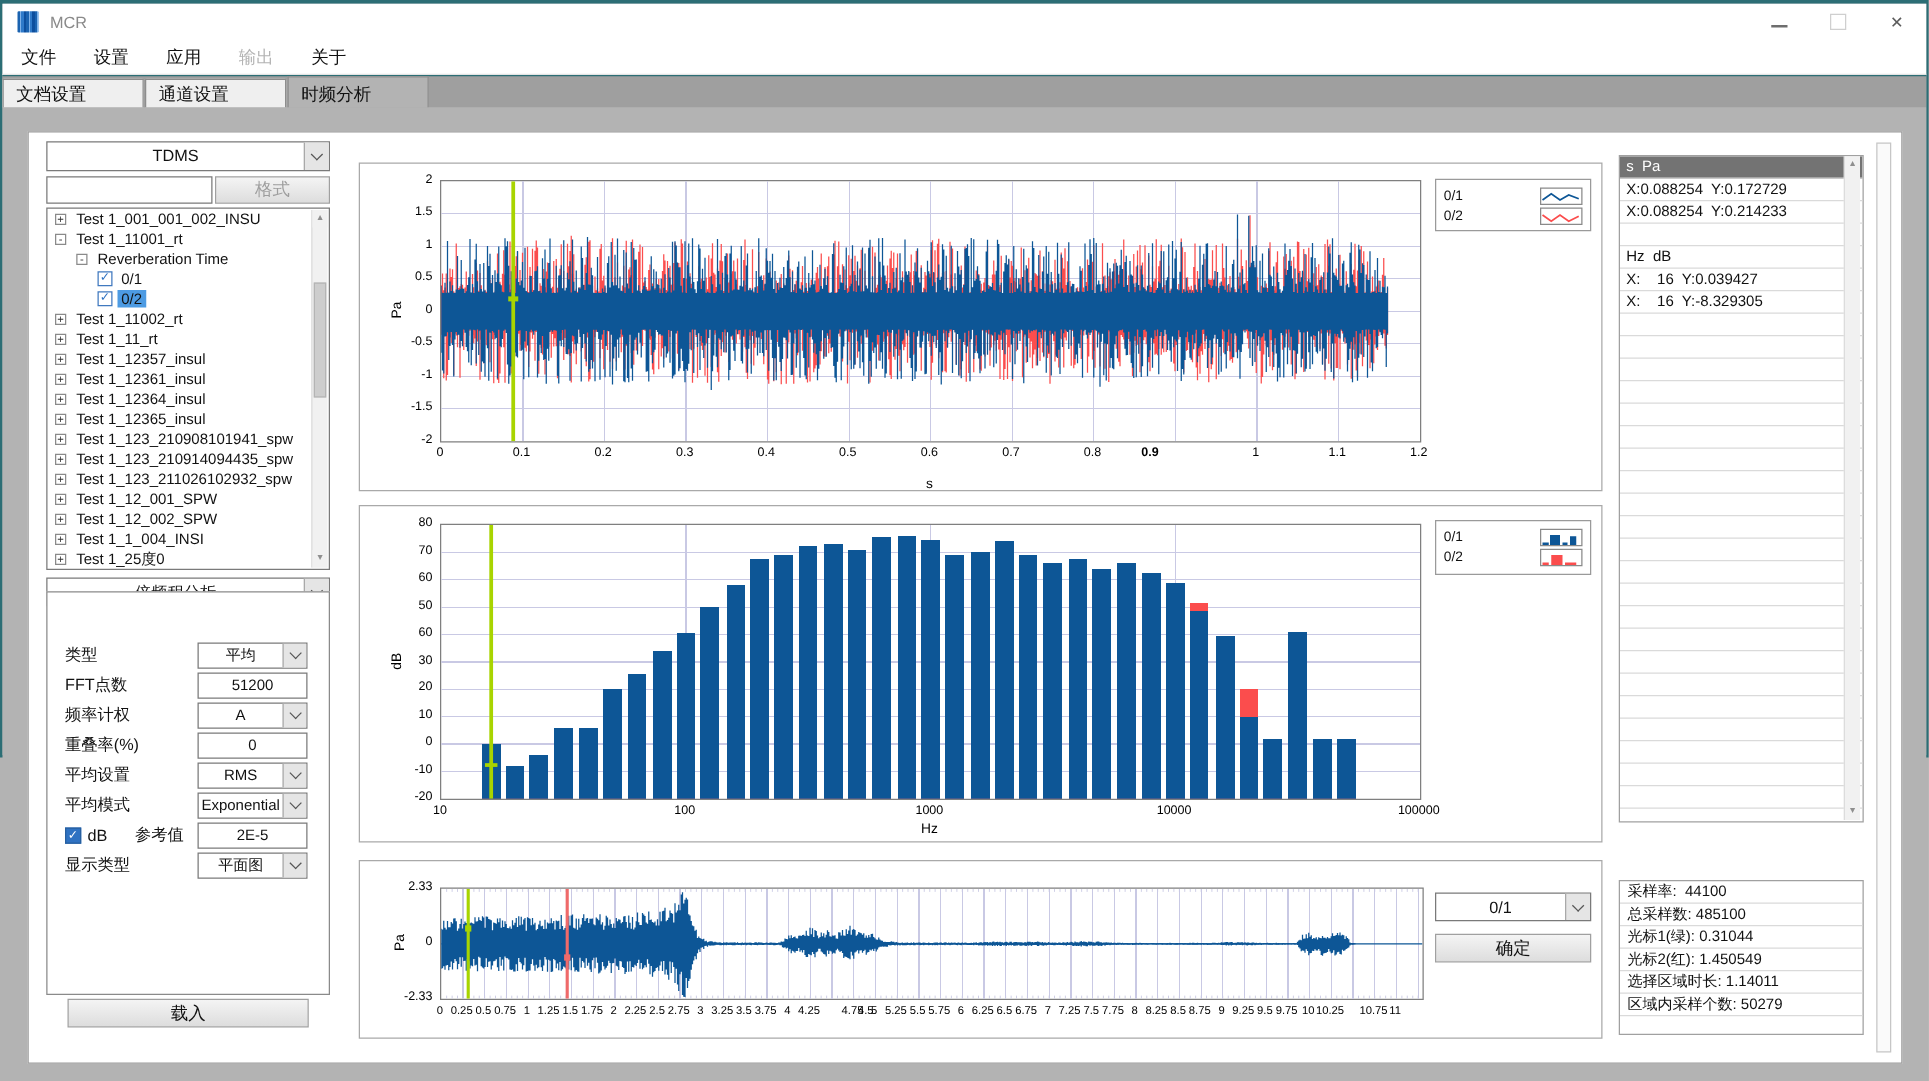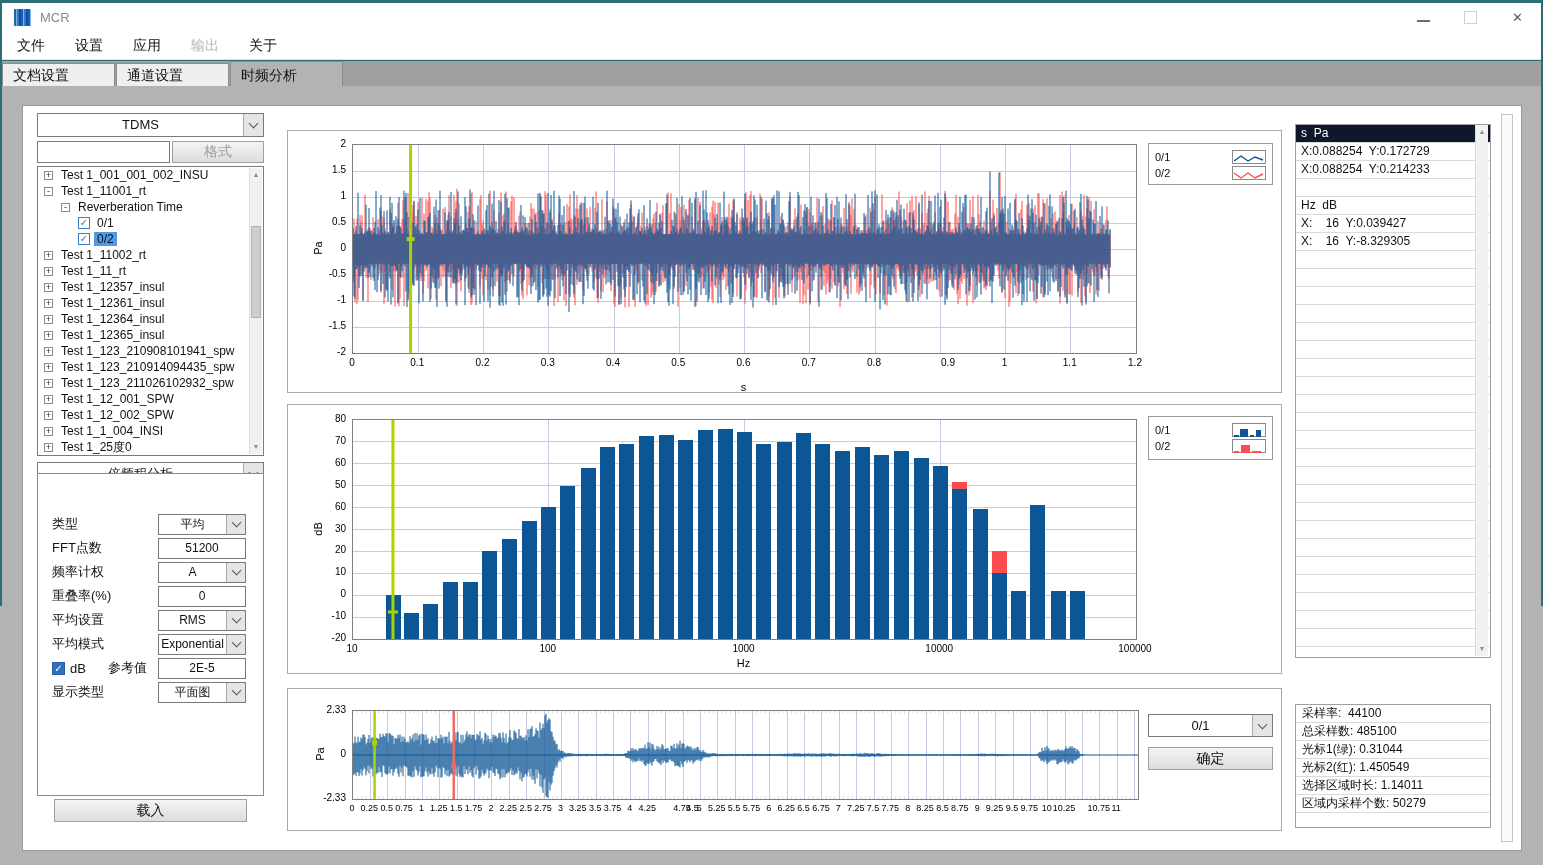--- a/index.html
+++ b/index.html
@@ -77,21 +77,21 @@
   .xlab{position:absolute;font-size:11px;color:#000;text-align:center;}
   
   .legendbox{box-sizing:border-box;border:1px solid #9a9a9a;background:#fff;box-shadow:inset 0 0 0 2px #fff;padding:5px 6px;}
   .leg-row{height:16px;display:flex;align-items:center;justify-content:space-between;}
   .leg-label{font-size:11px;color:#111;}
   .leg-swatch{width:34px;height:14px;box-sizing:border-box;border:1px solid #8a8a8a;background:#fff;}
   
   .listpanel{box-sizing:border-box;border:1px solid #a0a0a0;background:#fff;overflow:hidden;}
   .lrow{height:17px;line-height:17px;border-bottom:1px solid #dadada;font-size:12px;color:#111;
     padding-left:5px;white-space:pre;overflow:hidden;}
-  .lrow.lhead{background:#0f172a;color:#fff;}
+  .lrow.lhead{background:#737373;color:#fff;}
   .infopanel{box-sizing:border-box;border:1px solid #a0a0a0;background:#fff;overflow:hidden;}
   .irow{height:17px;line-height:17px;border-bottom:1px solid #dadada;font-size:12px;color:#111;
     padding-left:6px;white-space:pre;}
   .groove{box-sizing:border-box;border:1px solid #c6c6c6;background:#fafafa;}
 </style>
 </head>
 <body>
 
 <div class="window">
   <div class="titlebar">
@@ -336,21 +336,21 @@
           <div class="tick r" style="left: 14px; top: 215px; width: 44px;">-2</div>
           <div class="tick c" style="left: 49px; top: 226px; width: 30px;">0</div>
           <div class="tick c" style="left: 114.25px; top: 226px; width: 30px;">0.1</div>
           <div class="tick c" style="left: 179.5px; top: 226px; width: 30px;">0.2</div>
           <div class="tick c" style="left: 244.75px; top: 226px; width: 30px;">0.3</div>
           <div class="tick c" style="left: 310px; top: 226px; width: 30px;">0.4</div>
           <div class="tick c" style="left: 375.25px; top: 226px; width: 30px;">0.5</div>
           <div class="tick c" style="left: 440.5px; top: 226px; width: 30px;">0.6</div>
           <div class="tick c" style="left: 505.75px; top: 226px; width: 30px;">0.7</div>
           <div class="tick c" style="left: 571px; top: 226px; width: 30px;">0.8</div>
-          <div class="tick c" style="left: 645px; top: 226px; width: 30px;">0.9</div>
+          <div class="tick c" style="left: 617px; top: 226px; width: 30px; font-weight: bold;">0.9</div>
           <div class="tick c" style="left: 701.5px; top: 226px; width: 30px;">1</div>
           <div class="tick c" style="left: 766.75px; top: 226px; width: 30px;">1.1</div>
           <div class="tick c" style="left: 832px; top: 226px; width: 30px;">1.2</div>
           <div class="vlab" style="left: 30px; top: 117px;">Pa</div>
           <div class="xlab" style="left: 430.5px; top: 250px; width: 50px;">s</div>
         </div>
       <div class="chart-panel" id="chart-spec" style="left:264px;top:298px;width:995px;height:270px;">
           <div class="plot" style="left: 64px; top: 14px; width: 783px; height: 219px;"><svg width="783" height="219">
               <path d="M0 21.9H783M0 43.8H783M0 65.7H783M0 87.6H783M0 109.5H783M0 131.4H783M0 153.3H783M0 175.2H783M0 197.1H783M195.8 0V219M391.5 0V219M587.3 0V219" stroke="#c9c9e4" stroke-width="1" fill="none" shape-rendering="crispEdges"></path>
               <rect x="32.5" y="193.4" width="15" height="25.6" fill="#fb4d4d" shape-rendering="crispEdges"></rect>

